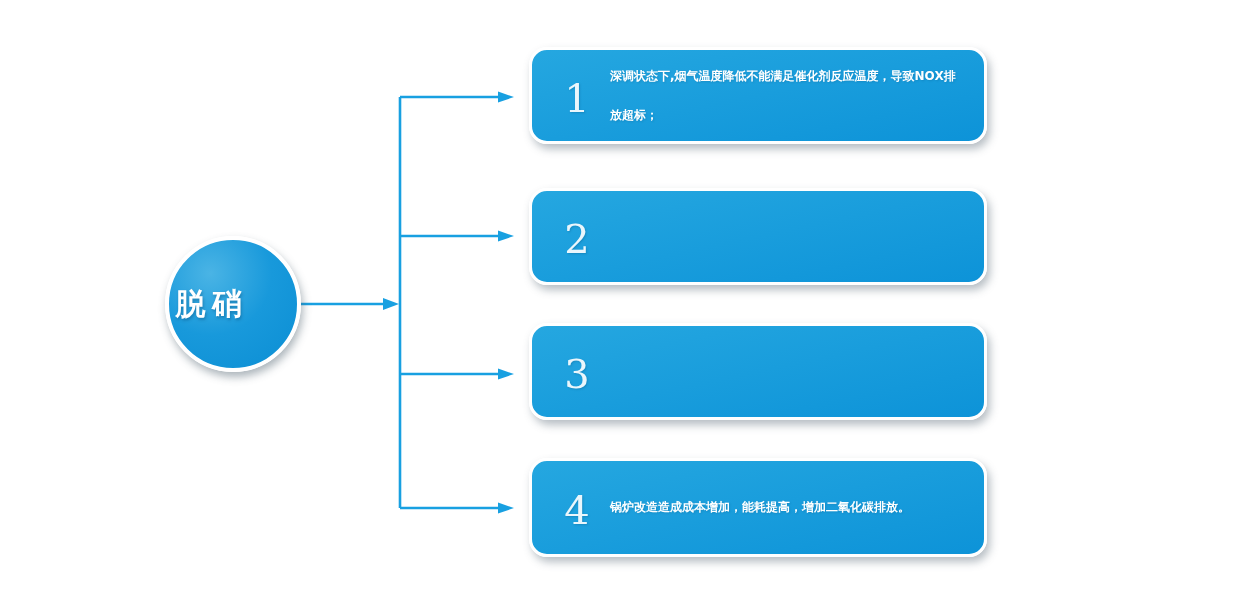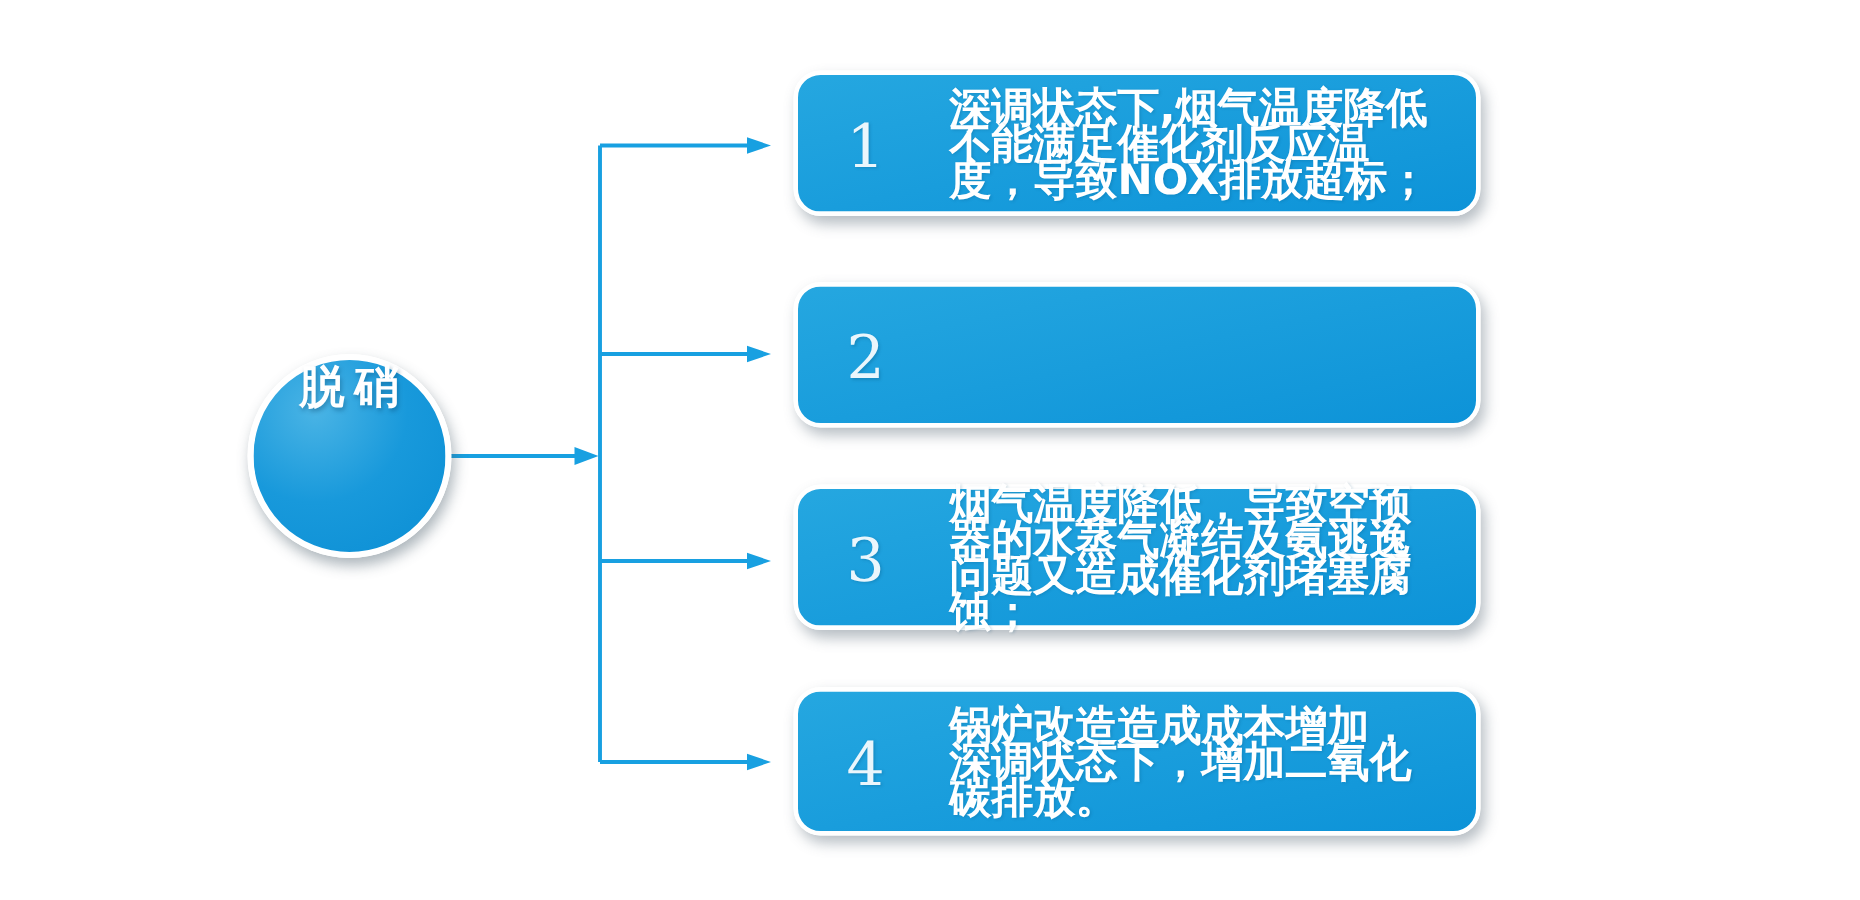--- a/index.html
+++ b/index.html
@@ -39,21 +39,20 @@
   .challenge-circle{
     position:absolute;
     left:165px;top:236px;
     width:136px;height:136px;
     box-sizing:border-box;
     border:4px solid #ffffff;
     border-radius:50%;
     background:radial-gradient(circle at 32% 26%, var(--circle-hi) 0%, #1899DB 48%, var(--circle-lo) 100%);
     box-shadow:2px 5px 9px rgba(70,90,105,0.45);
     display:flex;
-    flex-direction:column;
     align-items:center;
     justify-content:flex-start;
     z-index:2;
   }
   .circle-line{
     color:var(--text);
     font-size:30px;
     font-weight:bold;
     line-height:38px;
     letter-spacing:0.22em;
@@ -87,25 +86,24 @@
     font-family:"DejaVu Serif","Liberation Serif",serif;
     font-size:40px;
     color:#EAF6FC;
     text-shadow:1px 1px 2px rgba(0,70,110,0.25);
     transform:translateY(2px);
     margin-right:10px;
   }
   .box-text{
     flex:1;
     color:var(--text);
-    font-size:28px;
+    font-size:12px;
     font-weight:bold;
-    line-height:24px;
+    line-height:39px;
     text-shadow:1px 1px 2px rgba(0,70,110,0.2);
-    margin-left:23px;
   }
 </style>
 </head>
 <body>
 
 <div class="stage">
 
   <svg class="connectors" viewBox="0 0 1240 600" xmlns="http://www.w3.org/2000/svg">
 
     <line class="c-line" x1="299" y1="304" x2="384" y2="304"></line>
@@ -134,21 +132,20 @@
     <div class="box-number">1</div>
     <div class="box-text">深调状态下,烟气温度降低不能满足催化剂反应温度，导致NOX排放超标；</div>
   </div>
 
   <div class="challenge-box box-2">
     <div class="box-number">2</div>
   </div>
 
   <div class="challenge-box box-3">
     <div class="box-number">3</div>
-    <div class="box-text">烟气温度降低，导致空预器的水蒸气凝结及氨逃逸问题又造成催化剂堵塞腐蚀；</div>
   </div>
 
   <div class="challenge-box box-4">
     <div class="box-number">4</div>
-    <div class="box-text">锅炉改造造成成本增加，深调状态下，增加二氧化碳排放。</div>
+    <div class="box-text">锅炉改造造成成本增加，能耗提高，增加二氧化碳排放。</div>
   </div>
 
 </div>
 
 </body></html>

